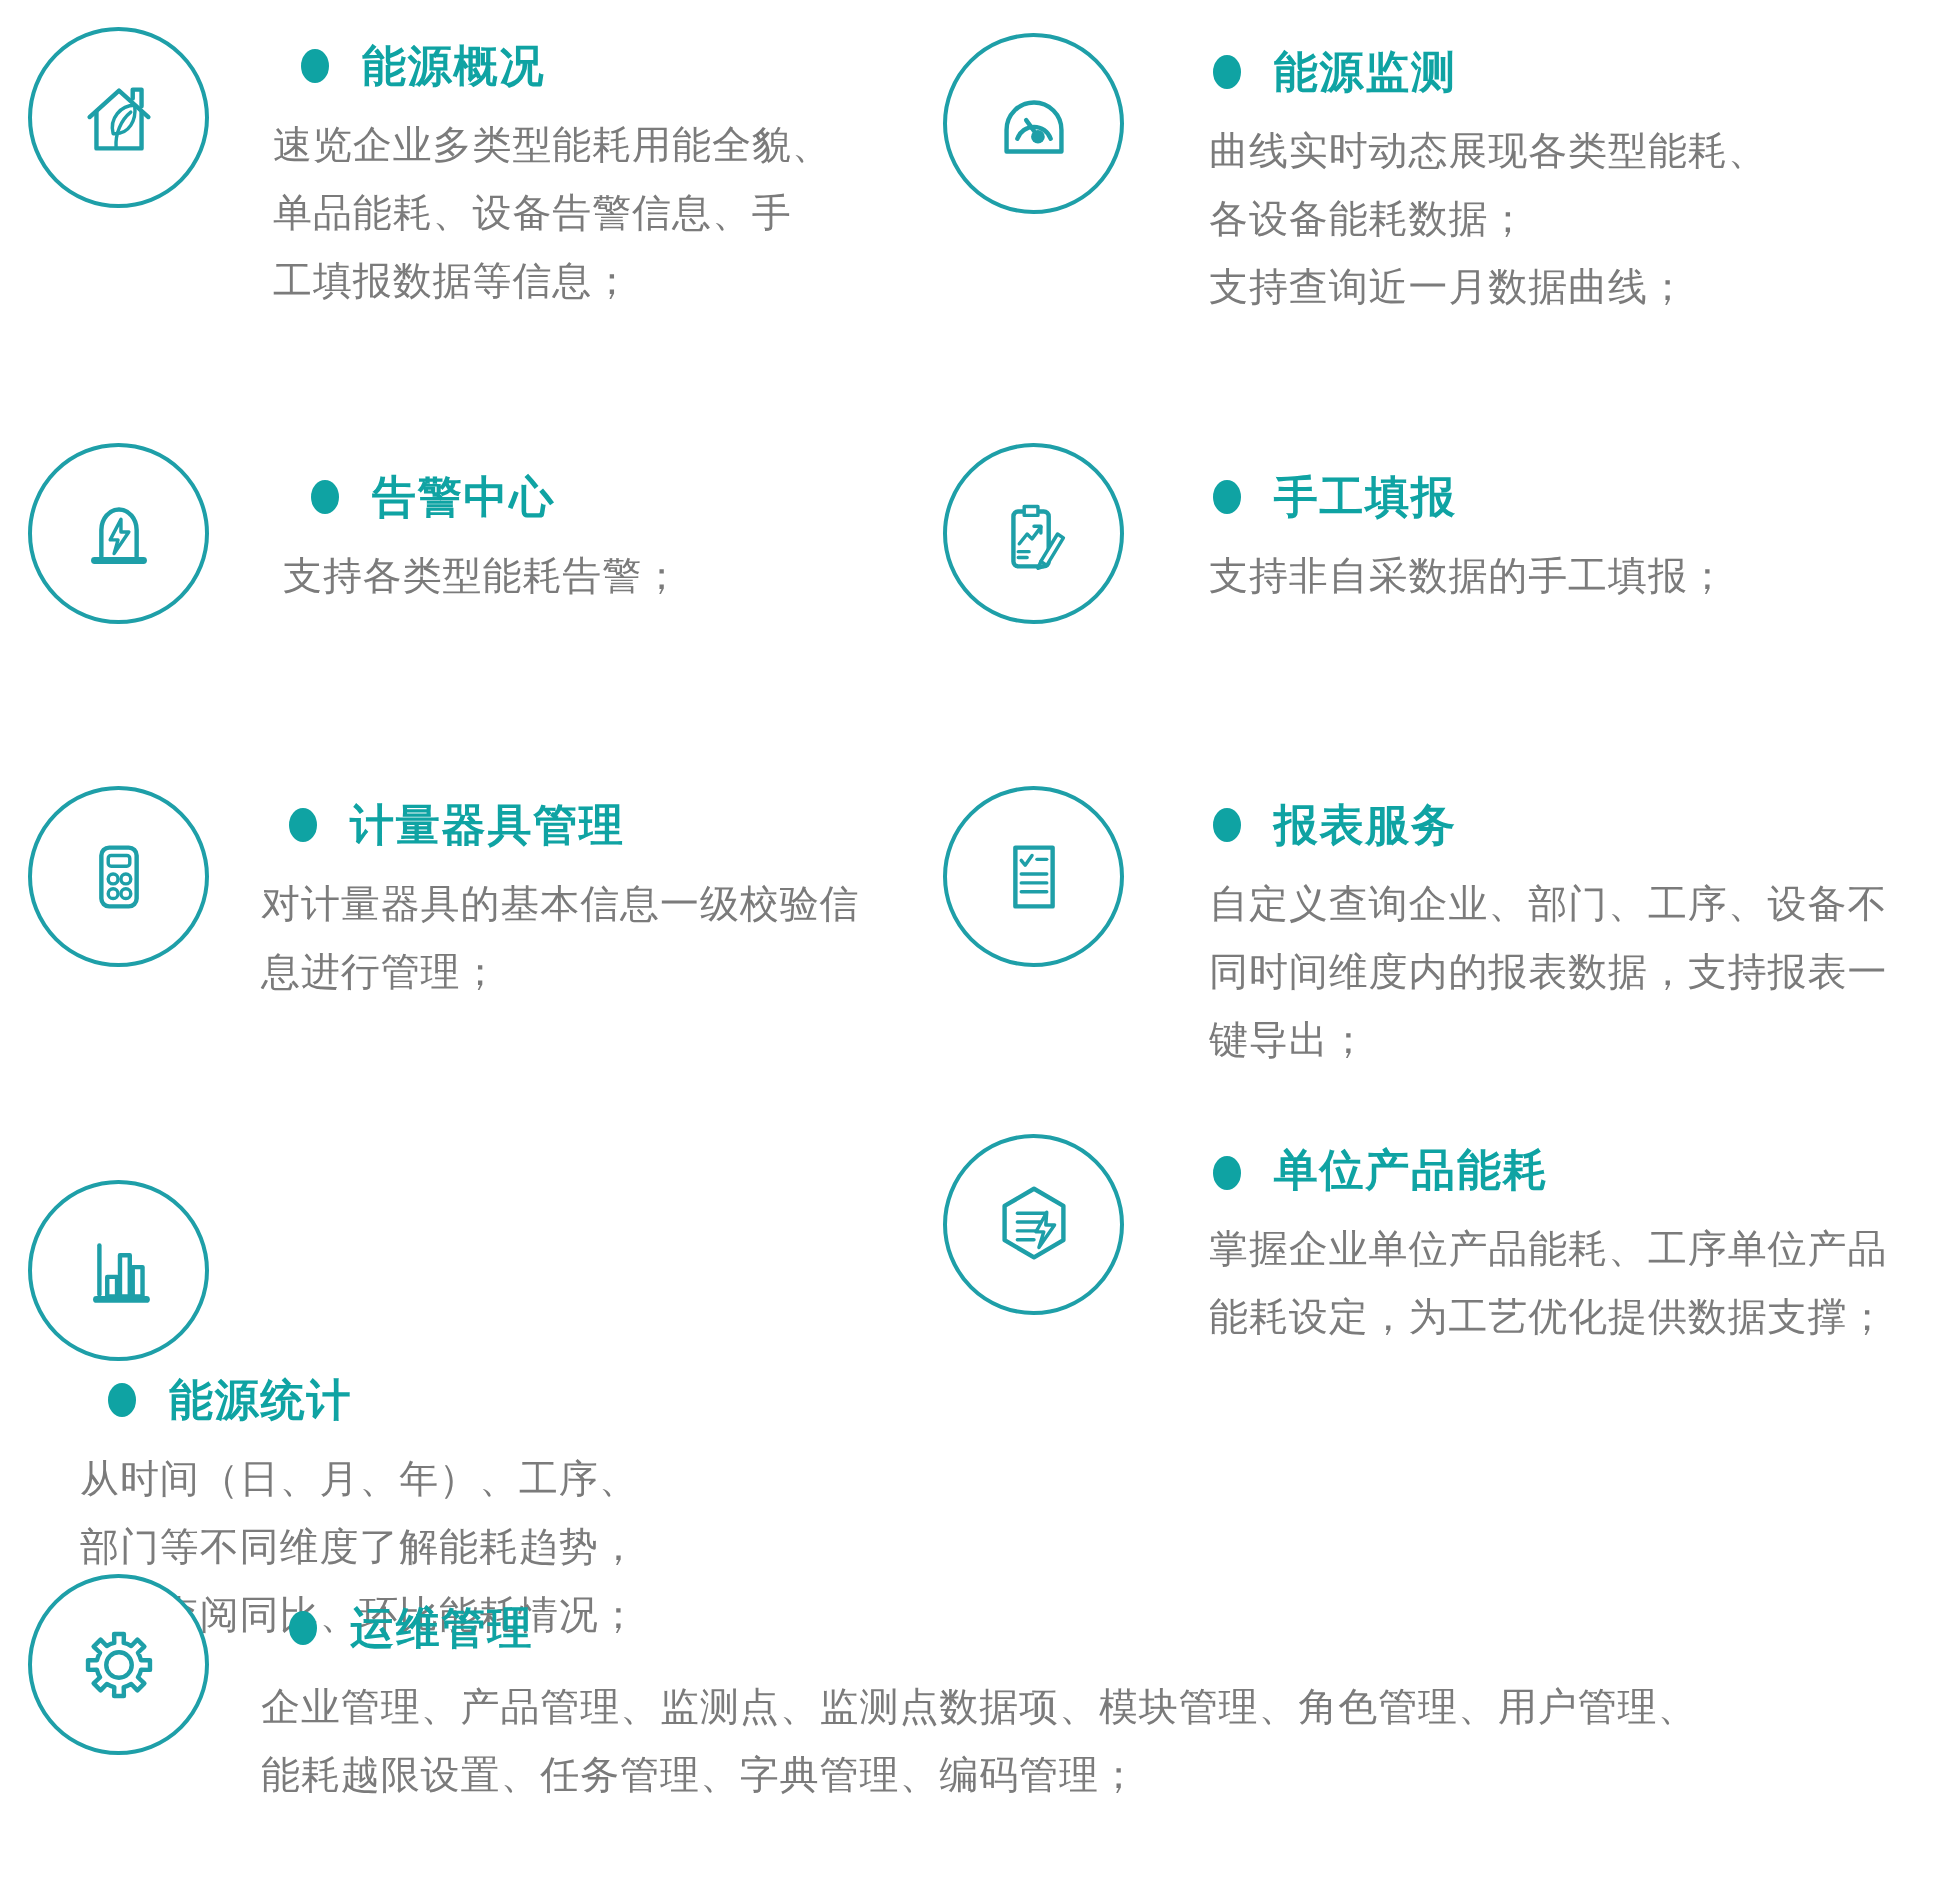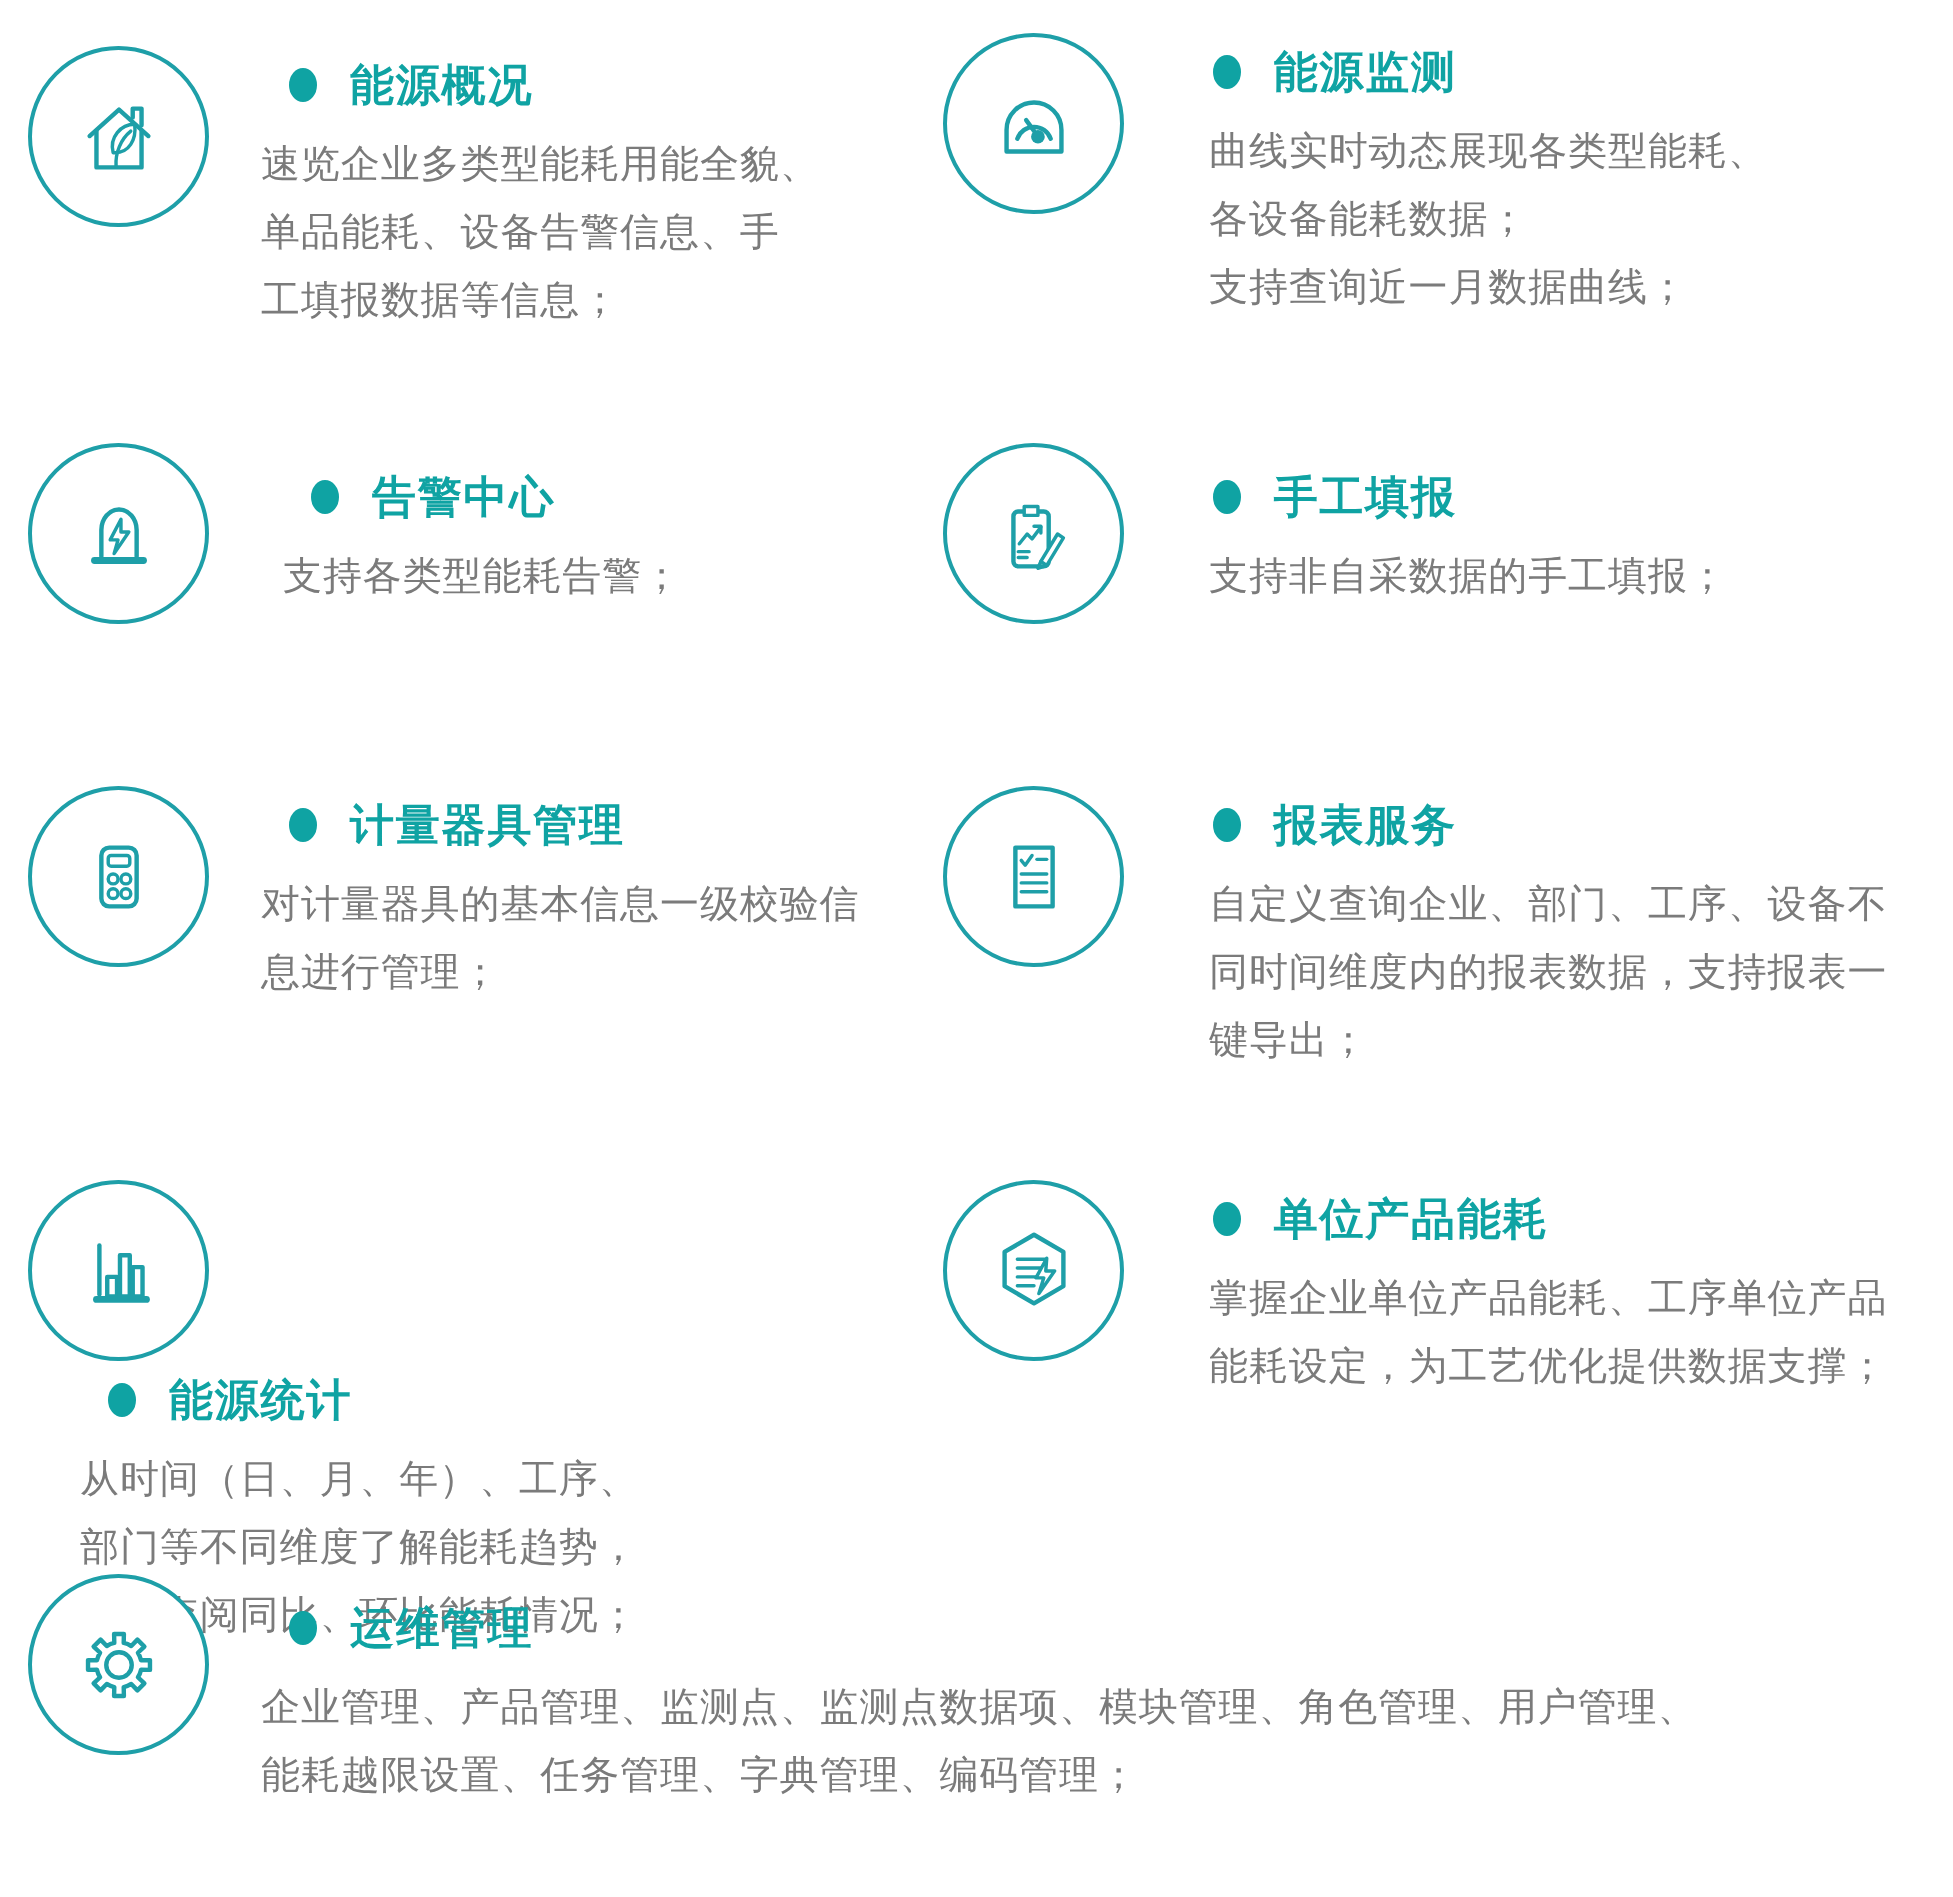--- a/index.html
+++ b/index.html
@@ -43,21 +43,21 @@
   .ic-fill{fill:#1E9FA8;stroke:none;}
   .ic-thin{stroke:#1E9FA8;fill:none;stroke-width:3.5;stroke-linecap:round;stroke-linejoin:round;}
   .ic-thick{stroke:#1E9FA8;fill:none;stroke-width:7;stroke-linecap:round;stroke-linejoin:round;}
   .ic-white{fill:#ffffff;stroke:#1E9FA8;stroke-width:3.5;stroke-linecap:round;stroke-linejoin:round;}
 </style>
 </head>
 <body>
 
 <div id="stage">
 
-  <section class="feature colL" style="left:28px;top:46px;">
+  <section class="feature colL" style="left:28px;top:27px;gap:12px;">
     <div class="circle">
       <svg viewBox="0 0 100 100">
         <path class="ic" d="M20,49 L50,22 L80,49"></path>
         <path class="ic" d="M64,30 V21 H73 V38"></path>
         <path class="ic" d="M27,44 V81 H73 V44"></path>
         <path class="ic-thin" d="M44,66 C40,50 52,37 66,37 C68,53 60,66 46,66 Z"></path>
         <path class="ic-thin" d="M47,80 C46,66 52,52 62,44"></path>
       </svg>
     </div>
     <div class="content">
@@ -175,21 +175,21 @@
     </div>
     <div class="content">
       <div class="title-row">
         <span class="bullet"></span>
         <h3 class="title">能源统计</h3>
       </div>
       <p class="desc">从时间（日、月、年）、工序、<br>部门等不同维度了解能耗趋势，<br>直观查阅同比、环比能耗情况；</p>
     </div>
   </section>
 
-  <section class="feature colR" style="left:943px;top:1180px;">
+  <section class="feature colR" style="left:943px;top:1134px;font-family:Liberation Mono, monospace;">
     <div class="circle">
       <svg viewBox="0 0 100 100">
         <path class="ic" d="M50,13 L80,30.5 V65.5 L50,83 L20,65.5 V30.5 Z"></path>
         <path class="ic-thin" d="M33,38 H62 M33,47 H58 M33,56 H54 M33,65 H50"></path>
         <path class="ic-white" d="M63,37 52,57 60,57 55,73 71,50 62,50 Z"></path>
       </svg>
     </div>
     <div class="content">
       <div class="title-row">
         <span class="bullet"></span>

